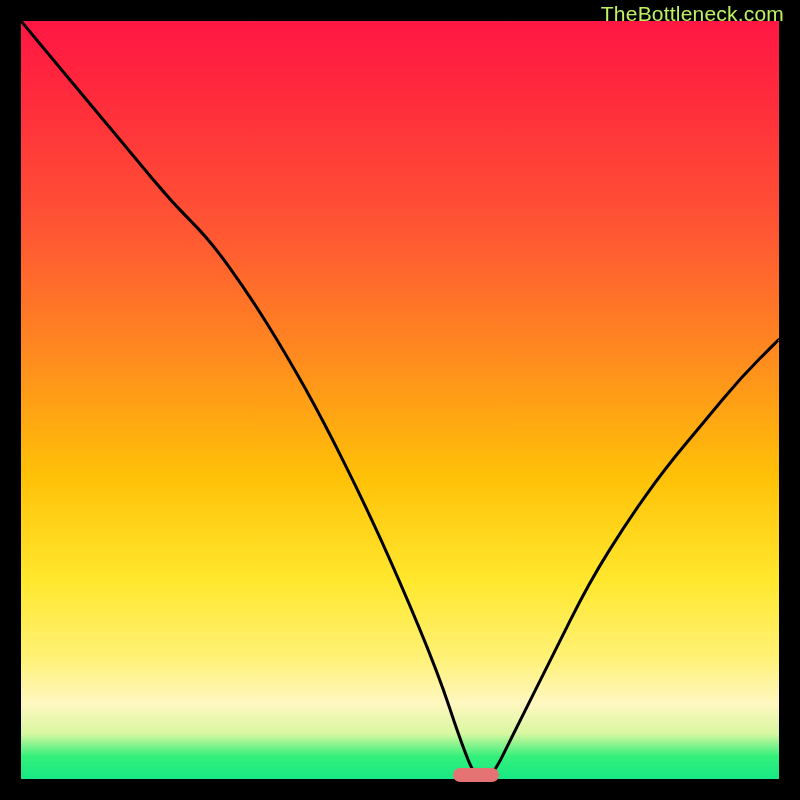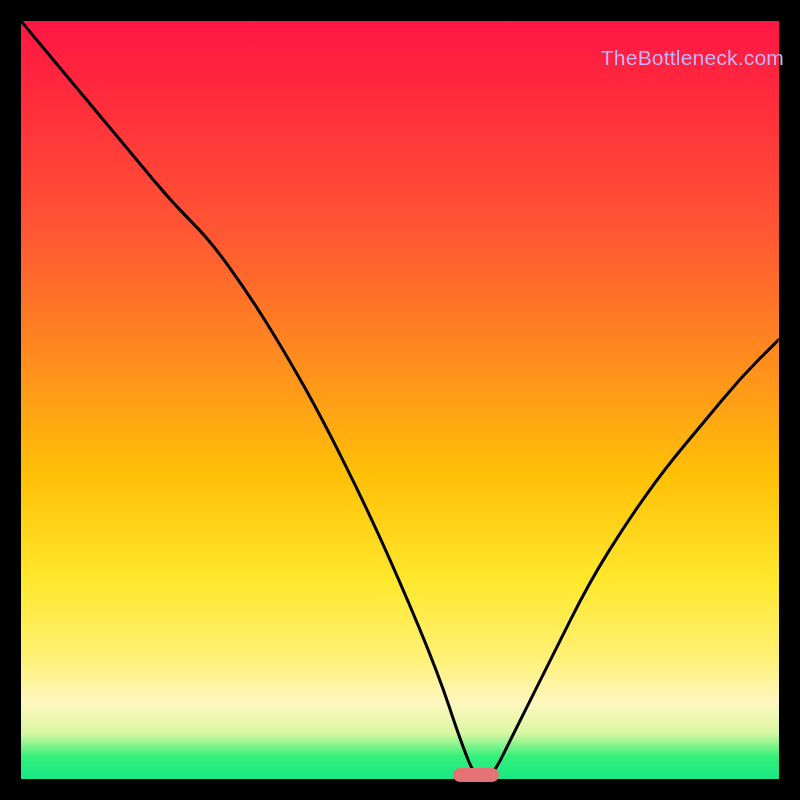--- a/index.html
+++ b/index.html
@@ -50,25 +50,24 @@
     position: absolute;
     width: 44px;
     height: 14px;
     background: #e57373;
     border-radius: 8px;
   }
   .attribution {
     position: absolute;
     top: 2px;
     right: 16px;
-    color: #c4b5fd;
+    color: #bef264;
     font-size: 21px;
     letter-spacing: 0.2px;
     font-family: Arial, sans-serif;
-    margin-top: 44px;
   }
 </style>
 </head>
 <body>
 
 <div class="frame">
   <div class="plot">
     <svg class="curve" viewBox="0 0 758 758" preserveAspectRatio="none">
       <path fill="none" stroke-width="3" d="M 0.0 0.0 Q 0.0 0.0 18.9 22.7 Q 37.9 45.5 56.8 68.2 Q 75.8 91.0 94.8 113.7 Q 113.7 136.4 132.7 159.2 Q 151.6 181.9 170.6 200.9 Q 189.5 219.8 208.4 246.4 Q 227.4 272.9 246.4 303.2 Q 265.3 333.5 284.3 367.6 Q 303.2 401.7 322.1 439.6 Q 341.1 477.5 360.1 519.2 Q 379.0 560.9 398.0 606.4 Q 416.9 651.9 428.3 686.0 Q 439.6 720.1 447.2 739.0 Q 454.8 758.0 462.4 758.0 Q 470.0 758.0 481.3 735.3 Q 492.7 712.5 511.6 674.6 Q 530.6 636.7 549.5 598.8 Q 568.5 560.9 587.5 530.6 Q 606.4 500.3 625.3 473.8 Q 644.3 447.2 663.3 424.5 Q 682.2 401.7 701.2 379.0 Q 720.1 356.3 739.0 337.3 T 758.0 318.4" stroke="#000000"></path>
     </svg>

